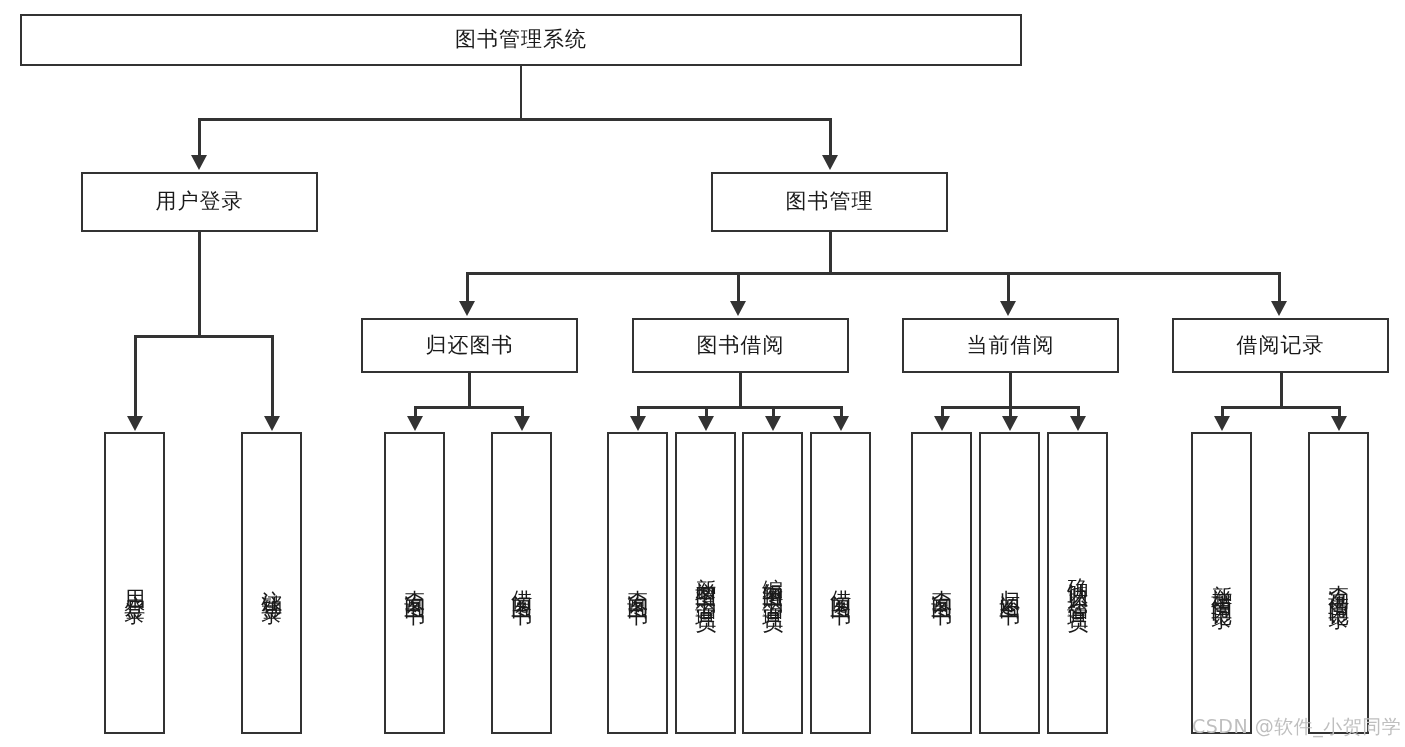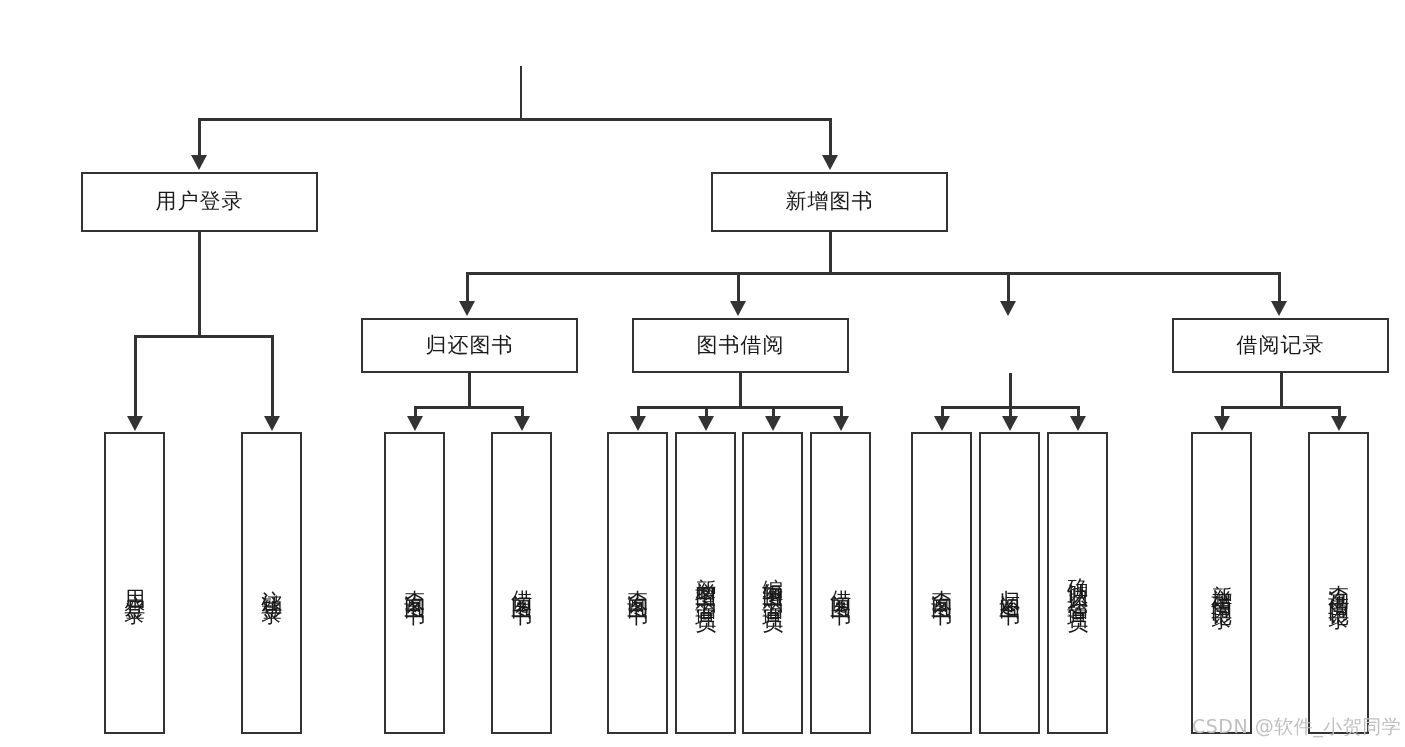--- a/index.html
+++ b/index.html
@@ -68,35 +68,38 @@
     white-space: nowrap;
     letter-spacing: 0.5px;
     pointer-events: none;
   }
 </style>
 </head>
 <body>
 
 <div id="canvas">
 
+  <div class="node horiz" style="left:20px; top:14px; width:1002px; height:52px;">
+    <span>图书管理系统</span>
+  </div>
 
   <div class="edge v" style="left:519.5px; top:66px; height:52px;"></div>
 
   <div class="edge h" style="left:198px; top:118px; width:634px;"></div>
 
   <div class="edge v" style="left:198px; top:118px; height:38px;"></div>
   <div class="arrow" style="left:191px; top:155px;"></div>
   <div class="edge v" style="left:829px; top:118px; height:38px;"></div>
   <div class="arrow" style="left:822px; top:155px;"></div>
 
   <div class="node horiz" style="left:81px; top:172px; width:237px; height:60px;">
     <span>用户登录</span>
   </div>
   <div class="node horiz" style="left:711px; top:172px; width:237px; height:60px;">
-    <span>新增图书</span>
+    <span>图书管理</span>
   </div>
 
   <div class="edge v" style="left:198px; top:232px; height:103px;"></div>
   <div class="edge h" style="left:134px; top:335px; width:139px;"></div>
   <div class="edge v" style="left:134px; top:335px; height:82px;"></div>
   <div class="arrow" style="left:127px; top:416px;"></div>
   <div class="edge v" style="left:271px; top:335px; height:82px;"></div>
   <div class="arrow" style="left:264px; top:416px;"></div>
 
   <div class="edge v" style="left:829px; top:232px; height:40px;"></div>
@@ -109,20 +112,23 @@
   <div class="arrow" style="left:1000px; top:301px;"></div>
   <div class="edge v" style="left:1278px; top:272px; height:30px;"></div>
   <div class="arrow" style="left:1271px; top:301px;"></div>
 
   <div class="node horiz" style="left:361px; top:318px; width:217px; height:55px;">
     <span>归还图书</span>
   </div>
   <div class="node horiz" style="left:632px; top:318px; width:217px; height:55px;">
     <span>图书借阅</span>
   </div>
+  <div class="node horiz" style="left:902px; top:318px; width:217px; height:55px;">
+    <span>当前借阅</span>
+  </div>
   <div class="node horiz" style="left:1172px; top:318px; width:217px; height:55px;justify-content:center;">
     <span>借阅记录</span>
   </div>
 
   <div class="edge v" style="left:468px; top:373px; height:33px;"></div>
   <div class="edge h" style="left:414px; top:406px; width:110px;"></div>
   <div class="edge v" style="left:414px; top:406px; height:11px;"></div>
   <div class="arrow" style="left:407px; top:416px;"></div>
   <div class="edge v" style="left:521px; top:406px; height:11px;"></div>
   <div class="arrow" style="left:514px; top:416px;"></div>

